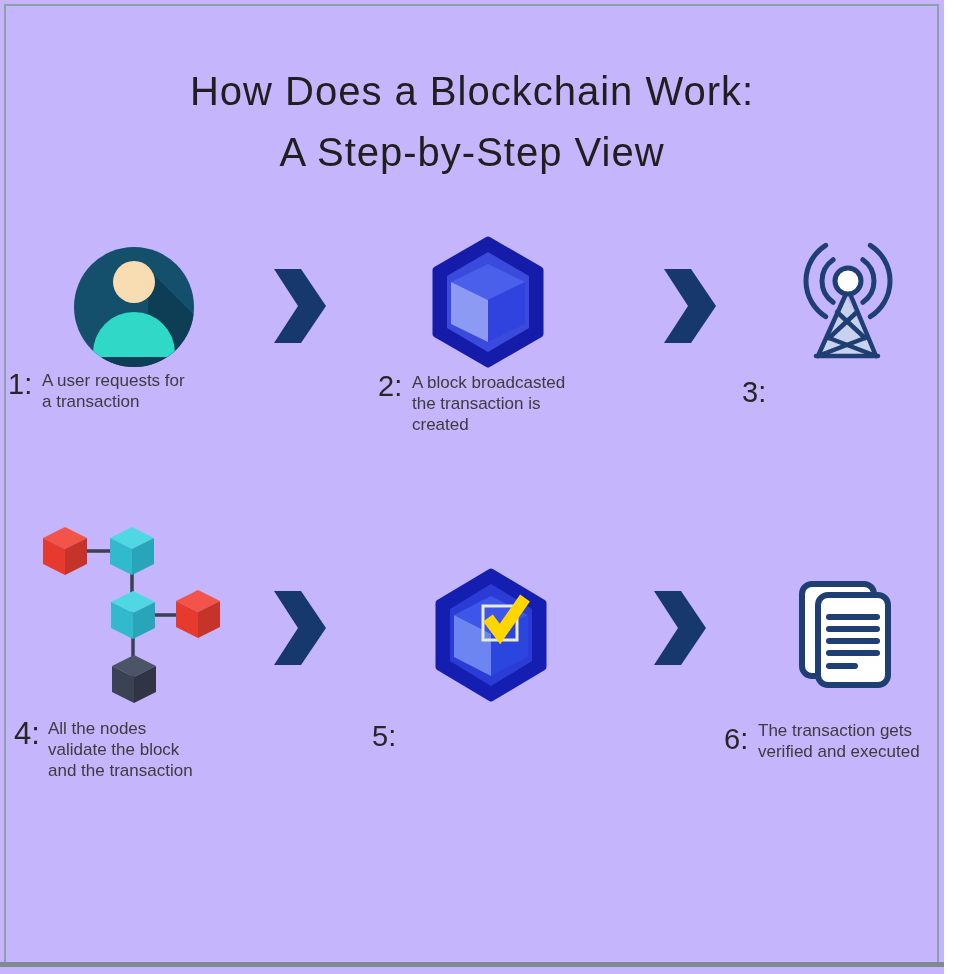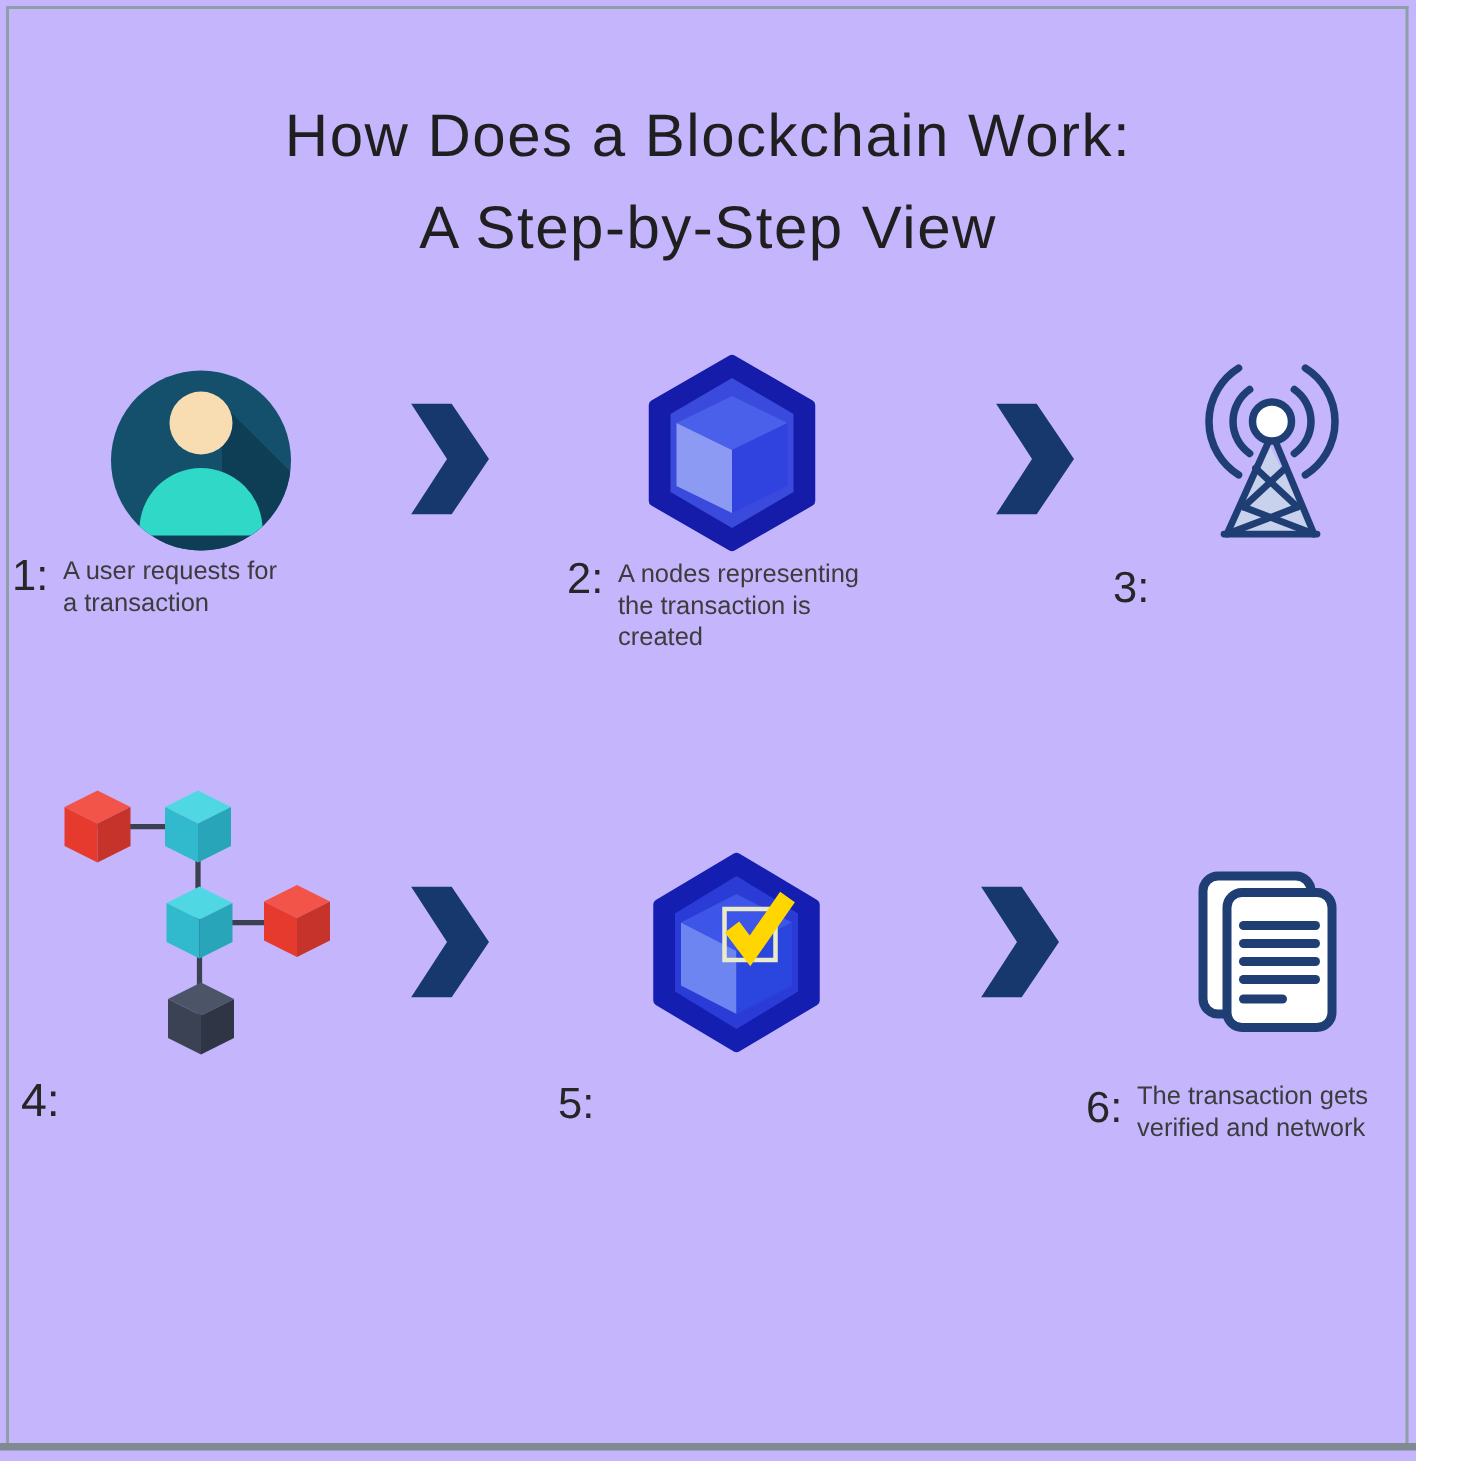--- a/index.html
+++ b/index.html
@@ -169,31 +169,34 @@
     </g>
   </svg>
 
   <div id="label-1" class="step-label">
     <span class="step-num">1:</span>
     <span class="step-text">A user requests for
 a transaction</span>
   </div>
   <div id="label-2" class="step-label">
     <span class="step-num">2:</span>
-    <span class="step-text">A nodes representing
+    <span class="step-text">A block broadcasted
 the transaction is
 created</span>
   </div>
   <div id="label-3" class="step-label">
     <span class="step-num">3:</span>
   </div>
   <div id="label-4" class="step-label">
     <span class="step-num">4:</span>
+    <span class="step-text">All the nodes
+validate the block
+and the transaction</span>
   </div>
   <div id="label-5" class="step-label">
     <span class="step-num">5:</span>
   </div>
   <div id="label-6" class="step-label">
     <span class="step-num">6:</span>
     <span class="step-text">The transaction gets
-verified and network</span>
+verified and executed</span>
   </div>
 </div>
 
 </body></html>

